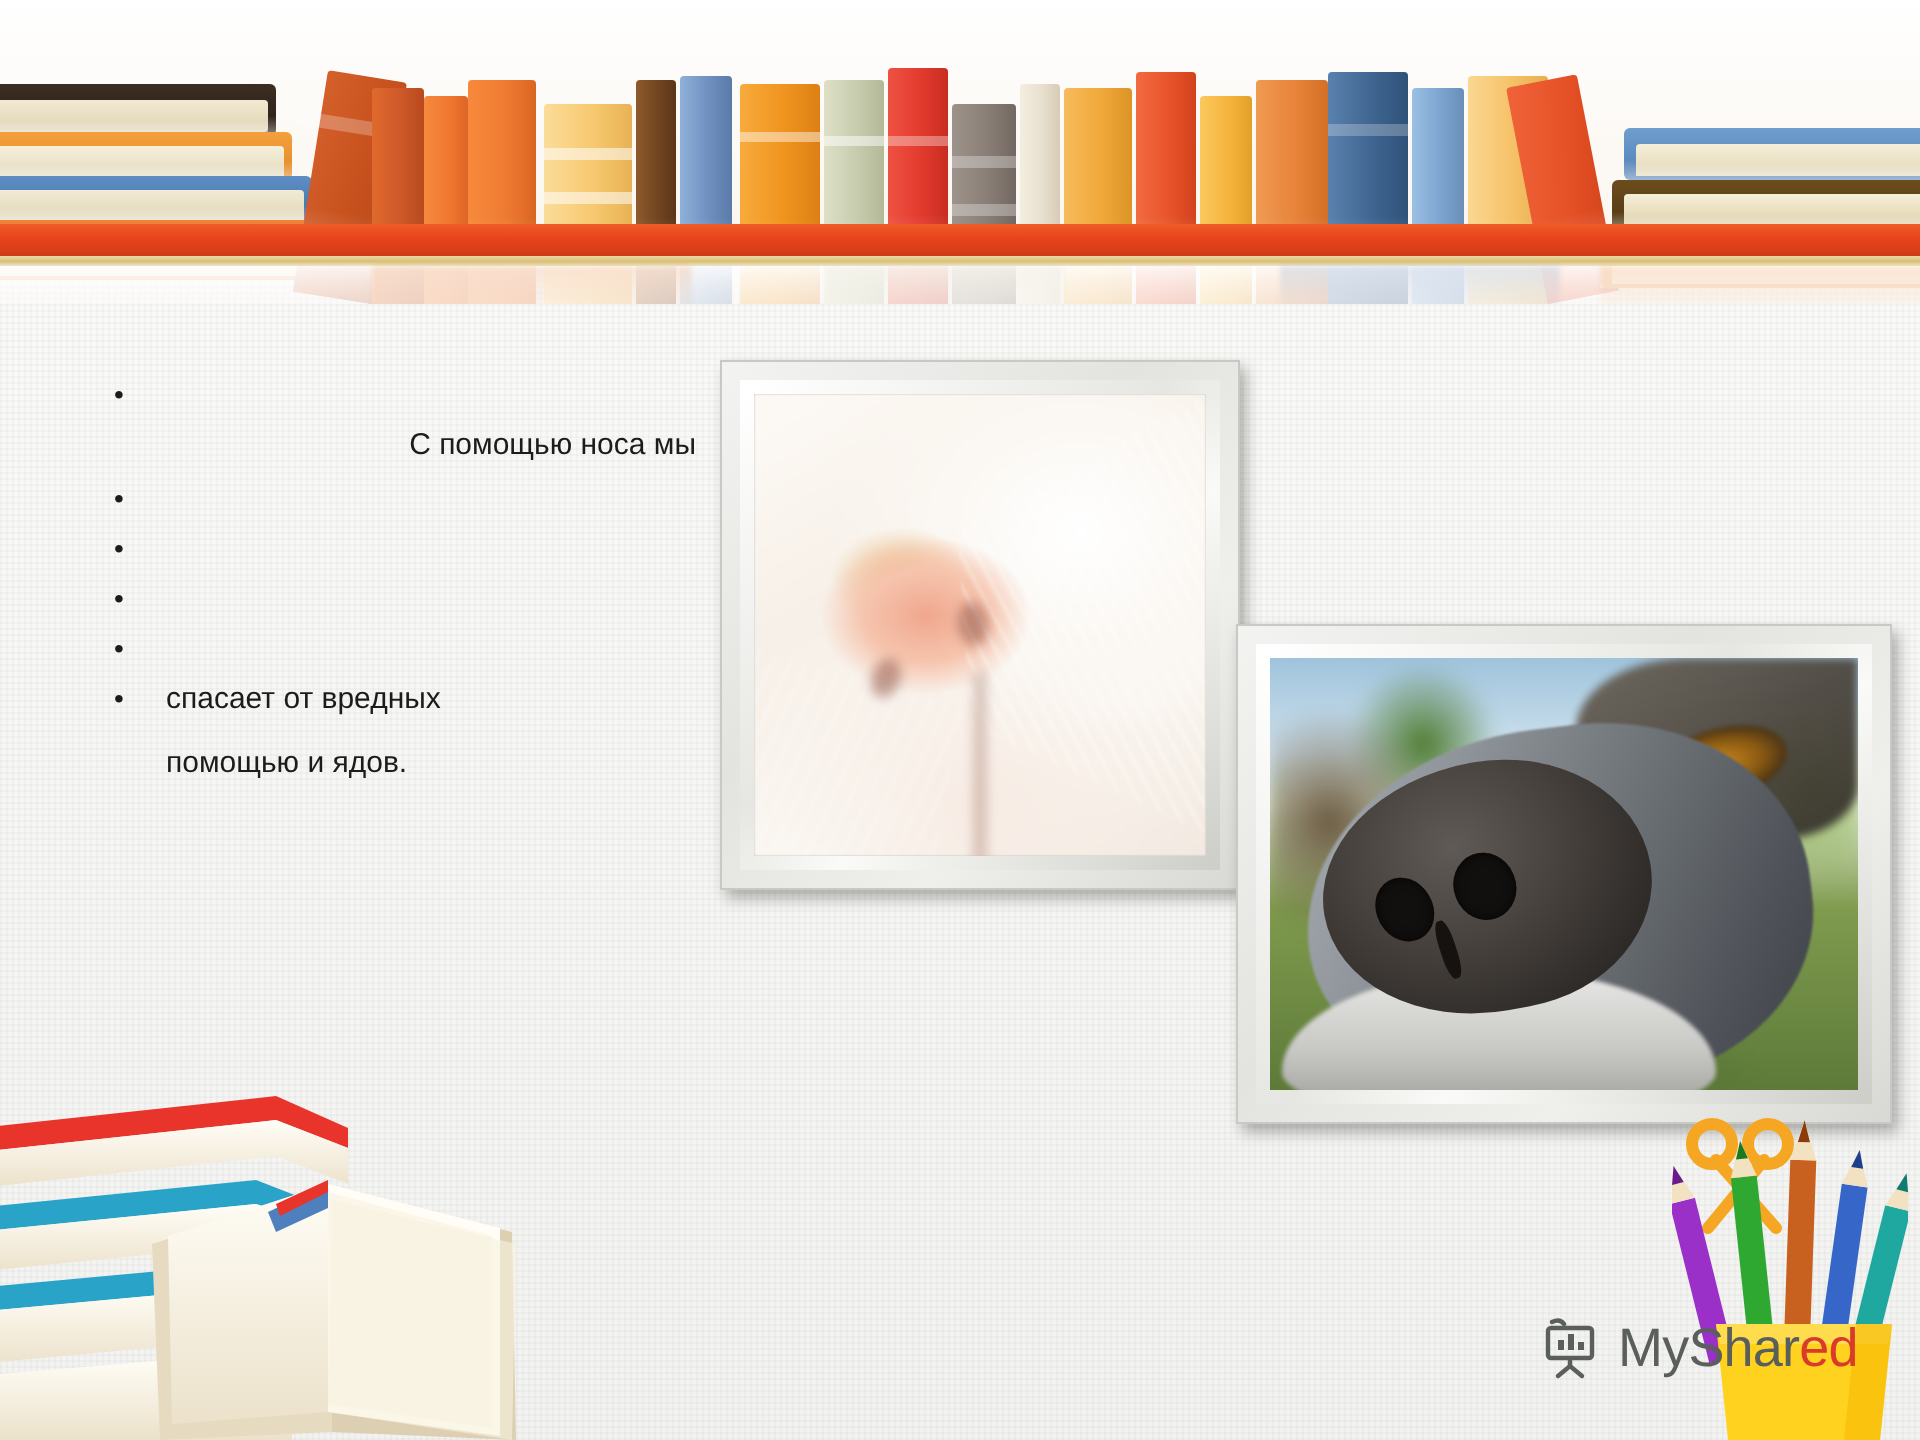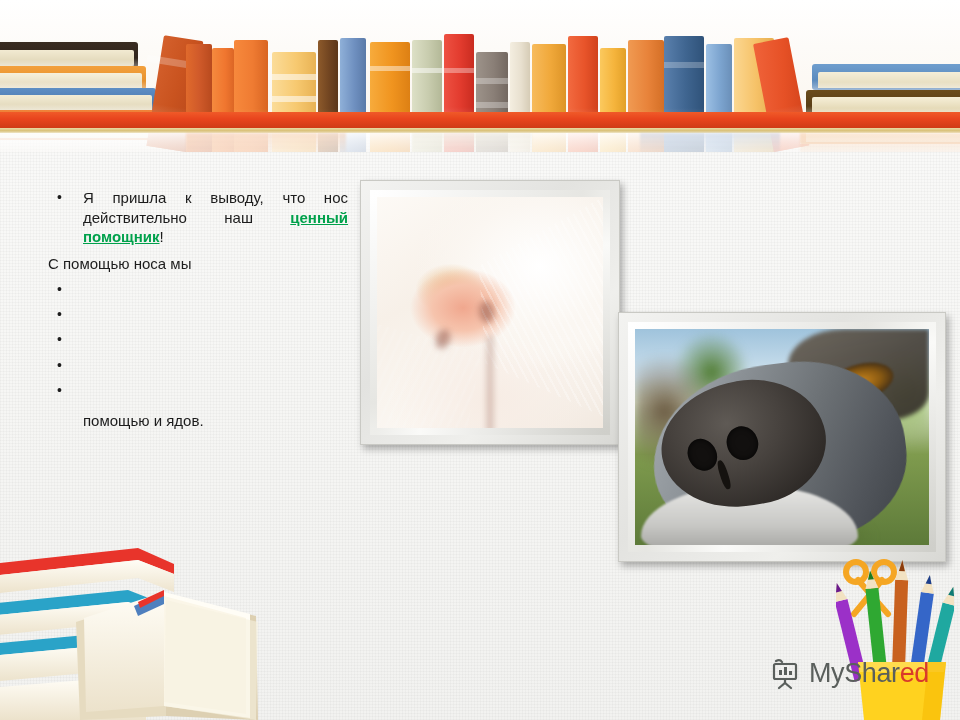--- a/index.html
+++ b/index.html
@@ -103,20 +103,21 @@
     padding-left: 9px;
     font-size: 14px;
     line-height: 1.30;
     color: #1c1c1c;
   }
   .bullet-txt { flex: 1 1 auto; }
   .just { text-align: justify; }
   .plain-row {
     margin: 0 0 7px 0;
     padding-left: 0;
+    text-align: right;
   }
   .highlight {
     color: #00a14b;
     font-weight: bold;
     text-decoration: underline;
   }
   .tail-line {
     margin: 12px 0 0 35px;
     font-size: 15px;
   }
@@ -236,21 +237,21 @@
 
   
   #books-bl { position:absolute; left:-12px; bottom:0; width: 350px; height: 190px; }
 
   
   #pencils { position:absolute; right: 6px; bottom: 0; width: 118px; height: 170px; }
 
   
   #logo {
     position:absolute; left: 770px; top: 658px;
-    display:flex; align-items:flex-start; gap: 7px;
+    display:flex; align-items:center; gap: 7px;
     z-index: 30;
   }
   #logo-text {
     font-size: 27px;
     color: #5a5f5c;
     letter-spacing: -0.4px;
   }
   #logo-text .red { color: #d93a2b; }
 </style>
 </head>
@@ -326,39 +327,39 @@
     <div class="refl" style="left:412px; width:120px; background:linear-gradient(180deg,#d8cfae,rgba(255,255,255,0));"></div>
     <div class="refl" style="left:640px; width:140px; background:linear-gradient(180deg,#6f90c0,rgba(255,255,255,0));"></div>
     <div class="refl" style="left:800px; width:170px; background:linear-gradient(180deg,#f0903c,rgba(255,255,255,0));"></div>
   </div>
 
 
   <div id="text-col">
 
     <div class="bullet-row">
       <span class="bullet-dot">•</span>
-      <span class="bullet-txt just"><span>Я пришла к выводу, что нос действительно наш </span><span class="highlight">ценный помощник</span><span>!</span></span>
     </div>
 
     <div class="plain-row">С помощью носа мы</div>
 
     <div class="bullet-row">
       <span class="bullet-dot">•</span>
     </div>
     <div class="bullet-row">
       <span class="bullet-dot">•</span>
     </div>
     <div class="bullet-row">
       <span class="bullet-dot">•</span>
     </div>
     <div class="bullet-row">
       <span class="bullet-dot">•</span>
     </div>
     <div class="bullet-row">
       <span class="bullet-dot">•</span>
+      <span class="bullet-txt">спасает от вредных</span>
     </div>
 
     <div class="tail-line">помощью и ядов.</div>
   </div>
 
   <div class="frame" id="photo-cat" style="left:360px; top:180px; width:240px; height:245px;">
     <div class="frame-inner">
       <div class="photo">
         <div class="whiskers"></div>
         <div class="whiskers2"></div>

